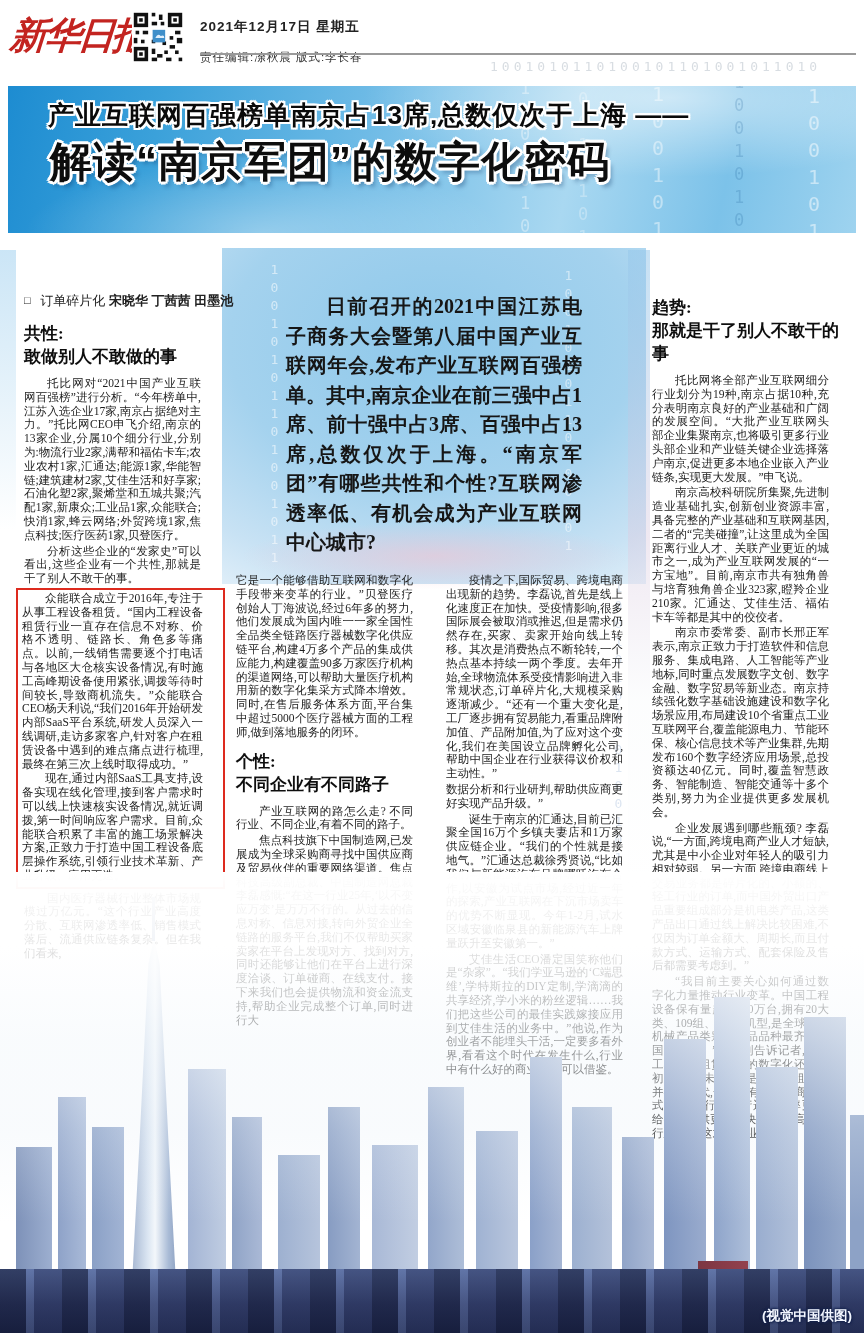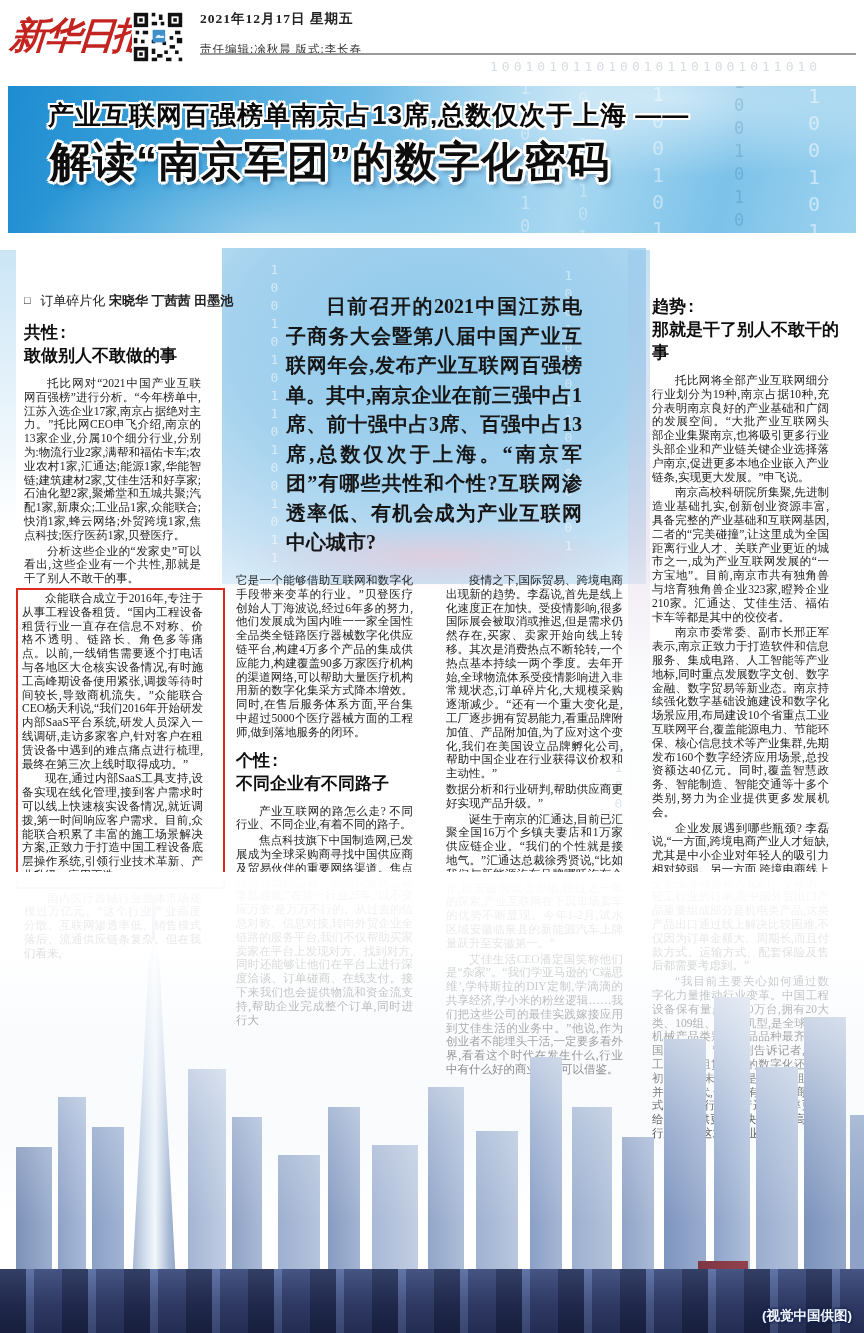--- a/index.html
+++ b/index.html
@@ -5,21 +5,21 @@
   html,body{margin:0;padding:0;background:#e8e8e8;}
   .page{position:relative;width:864px;height:1333px;background:#fff;overflow:hidden;
         font-family:"Liberation Serif","DejaVu Serif",serif;}
 
   
   .masthead{position:absolute;left:10px;top:6px;width:846px;height:72px;}
   .logo{position:absolute;left:0;top:0;width:150px;font-family:"Liberation Serif","DejaVu Serif",serif;
         font-weight:bold;font-style:italic;font-size:37px;line-height:60px;color:#c32420;
         letter-spacing:-3px;transform:skewX(-4deg);}
   .qr{position:absolute;left:122px;top:5px;width:52px;height:52px;}
-  .dateblock{position:absolute;left:190px;top:4px;font-family:Liberation Serif, serif;}
+  .dateblock{position:absolute;left:190px;top:12px;font-family:Liberation Sans, sans-serif;}
   .dateline{font-size:13.5px;font-weight:bold;color:#222;letter-spacing:1px;}
   .editorline{font-size:11.5px;color:#333;margin-top:14px;letter-spacing:1px;}
   .head-rule{position:absolute;left:190px;top:47px;width:656px;height:2px;background:#9a9a9a;}
   .head-bin{position:absolute;left:480px;top:53px;width:330px;font-family:"DejaVu Sans Mono",monospace;
         font-size:13px;color:#d8dde2;letter-spacing:4px;overflow:hidden;white-space:nowrap;height:16px;}
 
   
   .banner{position:absolute;left:8px;top:86px;width:848px;height:147px;overflow:hidden;
       background:
         radial-gradient(60% 90% at 78% 8%, rgba(255,255,255,.55) 0%, rgba(255,255,255,0) 60%),
@@ -58,21 +58,21 @@
   
   .byline{position:absolute;left:24px;top:292px;width:240px;font-size:13px;color:#222;
       font-family:"Liberation Sans","DejaVu Sans",sans-serif;}
   .byline .marker{font-size:11px;position:relative;top:-1px;margin-right:6px;}
   .byline .names{font-weight:bold;}
   .col{position:absolute;width:193px;}
   .col1{left:24px;top:322px;}
   .col2{left:236px;top:574px;}
   .col3{left:446px;top:574px;}
   .col4{left:652px;top:296px;}
-  .sec-h{font-family:Liberation Mono, monospace;font-weight:bold;
+  .sec-h{font-family:Liberation Serif, serif;font-weight:bold;
       font-size:17px;line-height:23px;color:#0e0e0e;margin:0 0 9px 0;}
   .bp{margin:0 16px 2px 0;font-size:11.5px;line-height:13.8px;text-align:justify;
       color:#1c1c1c;text-indent:2em;}
   .bp.cont{text-indent:0;}
   .redbox{border:2px solid #dd2a1e;padding:2px 4px 3px 4px;margin:2px -8px 3px -8px;}
   .redbox .bp{margin-bottom:1px;}
   .leadbox{position:absolute;left:286px;top:292px;width:296px;font-weight:bold;
       font-size:20px;line-height:29.5px;text-align:justify;text-indent:2em;color:#161616;}
 
   

